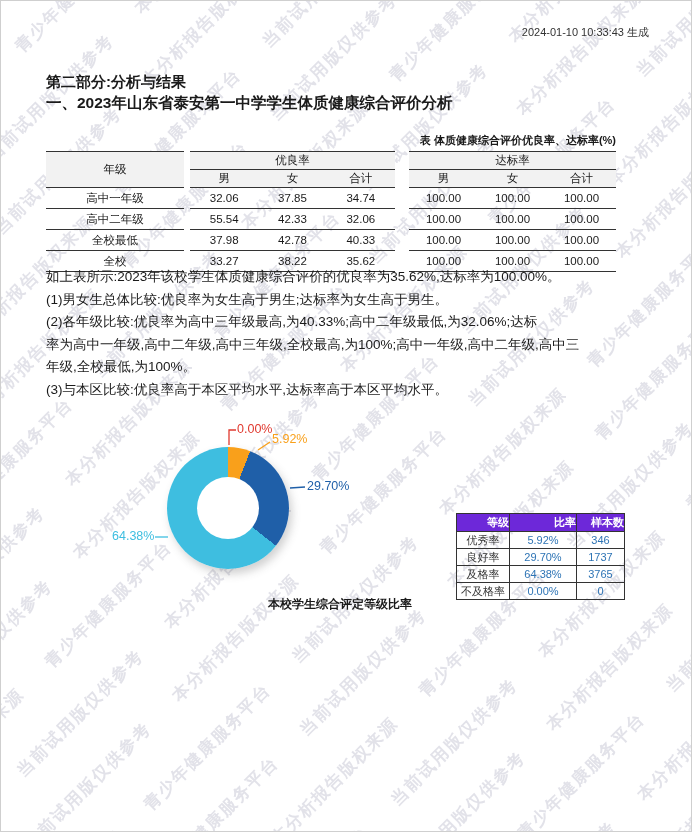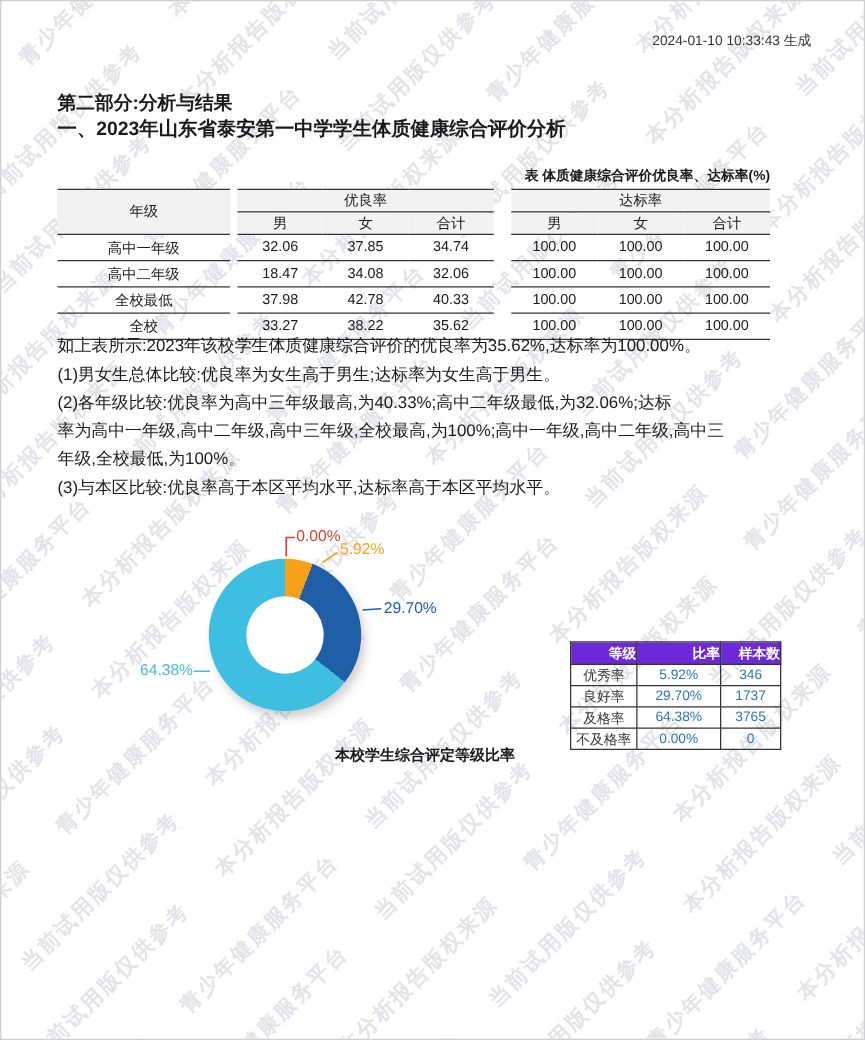--- a/index.html
+++ b/index.html
@@ -137,22 +137,22 @@
             <th class="hdr bb sub-cell">男</th>
             <th class="hdr bb sub-cell">女</th>
             <th class="hdr bb sub-cell">合计</th>
           </tr>
           <tr>
             <td class="bb data-cell">32.06</td>
             <td class="bb data-cell">37.85</td>
             <td class="bb data-cell">34.74</td>
           </tr>
           <tr>
-            <td class="bb data-cell">18.47</td>
-            <td class="bb data-cell">34.08</td>
+            <td class="bb data-cell">55.54</td>
+            <td class="bb data-cell">42.33</td>
             <td class="bb data-cell">32.06</td>
           </tr>
           <tr>
             <td class="bb data-cell">37.98</td>
             <td class="bb data-cell">42.78</td>
             <td class="bb data-cell">40.33</td>
           </tr>
           <tr>
             <td class="bb data-cell">33.27</td>
             <td class="bb data-cell">38.22</td>

